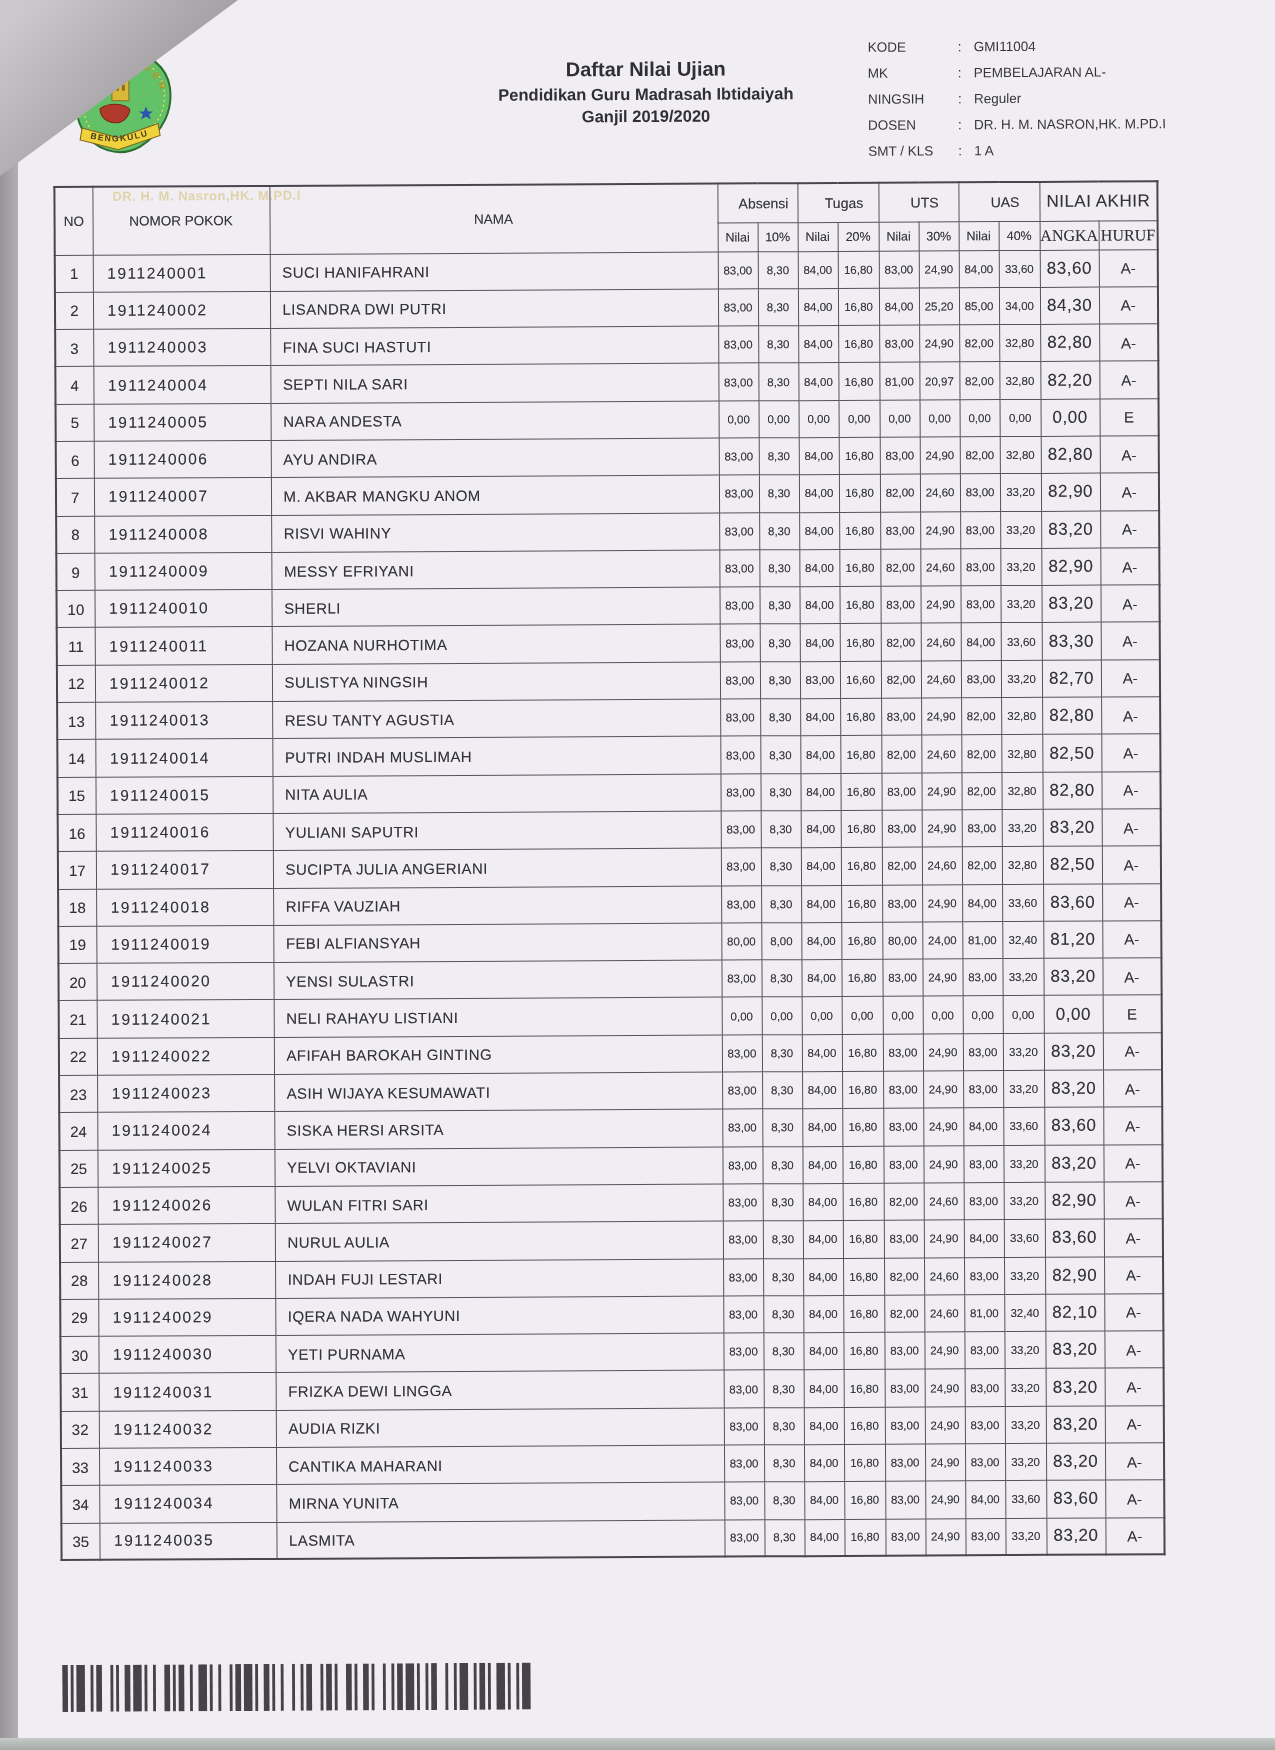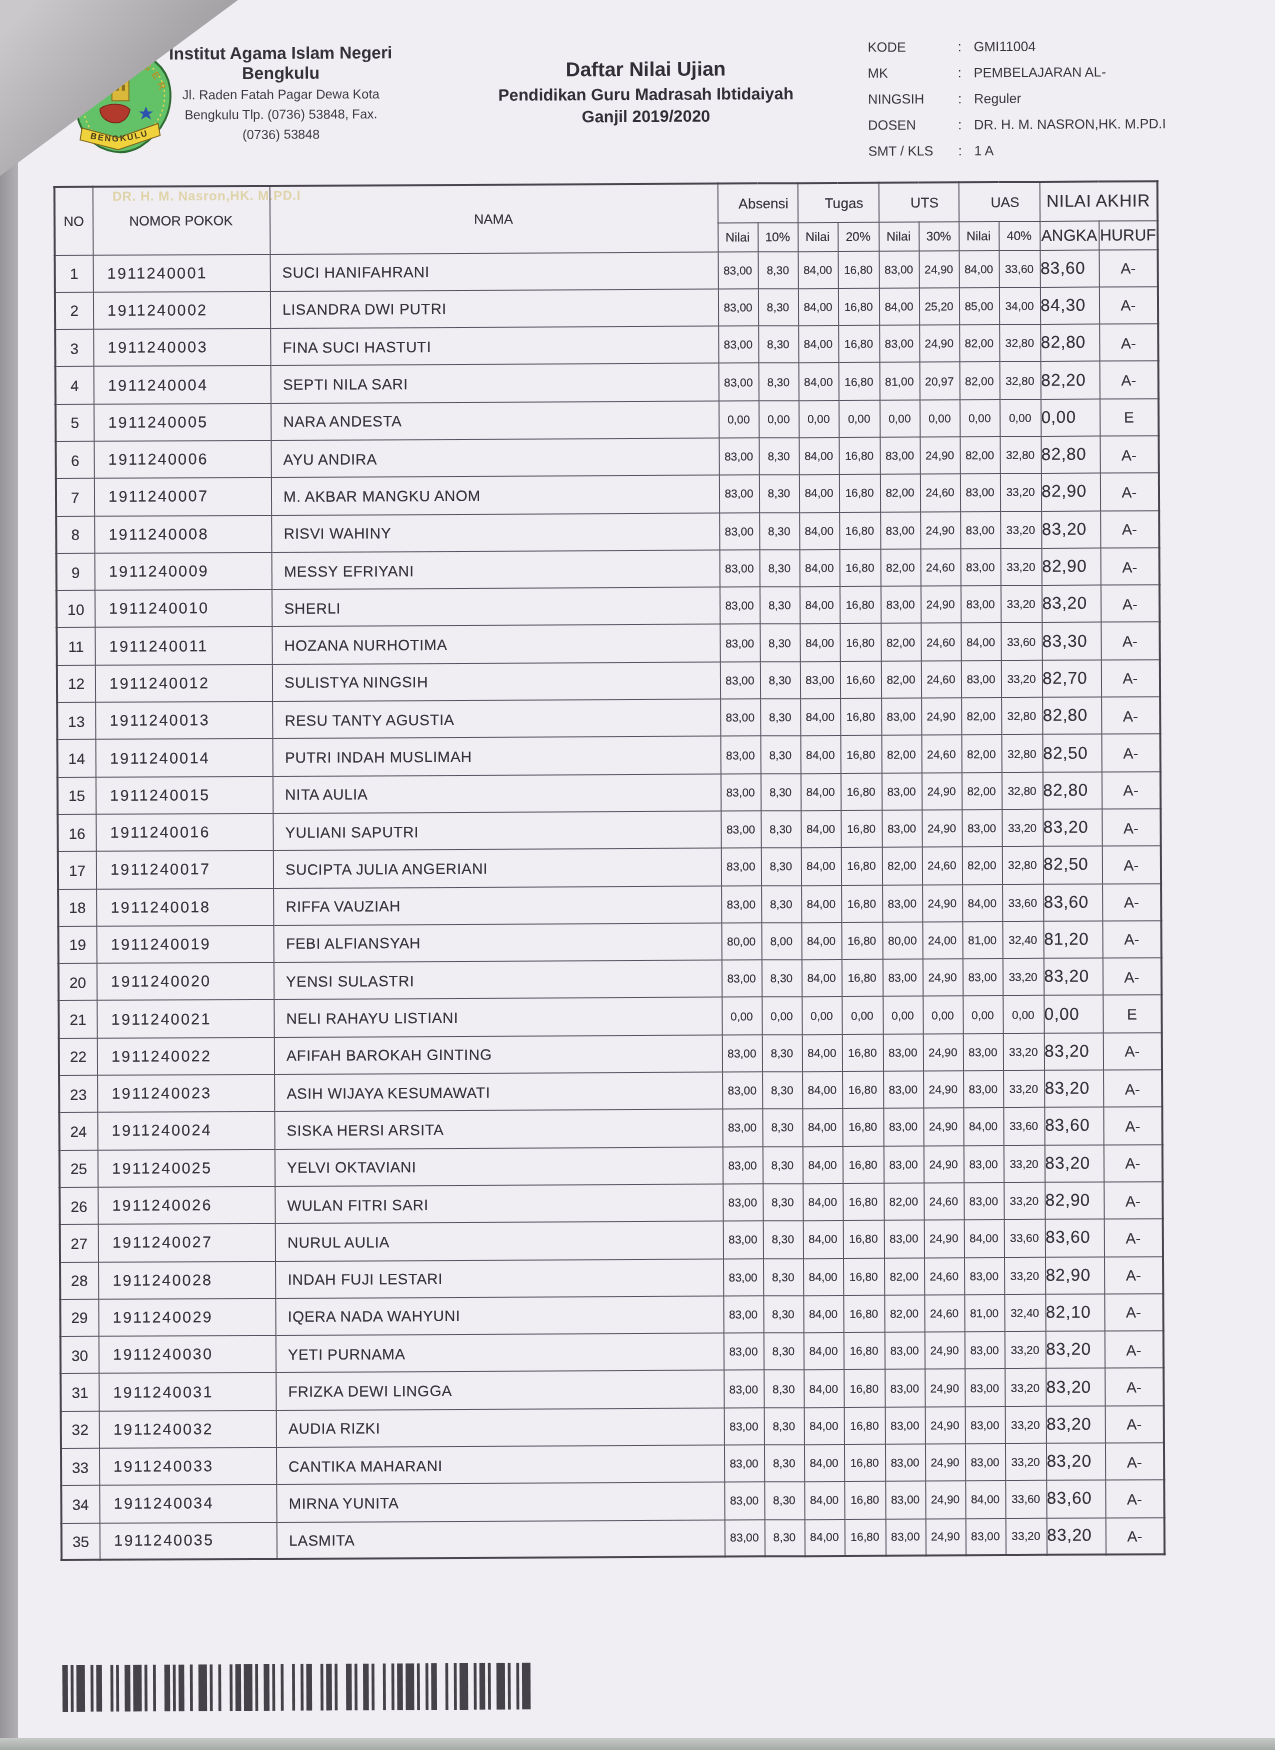--- a/index.html
+++ b/index.html
@@ -43,26 +43,26 @@
     border:2px solid #49454f; }
   .grade-table th, .grade-table td { border:1px solid #575260; overflow:hidden;
     text-shadow:0 0 .6px rgba(70,65,85,.45); }
   .grade-table thead tr:first-child { height:39px; }
   .grade-table thead tr:last-child { height:29px; }
   .grade-table tbody td { height:37.3px; }
   .h-main { font-size:13.5px; font-weight:normal; text-align:center; }
   .h-group { font-size:14px; font-weight:normal; text-align:center;padding-left:12px; }
   .h-sub { font-size:12.5px; font-weight:normal; text-align:center; }
   .h-final { font-size:17px; font-weight:normal; text-align:center; letter-spacing:.5px;margin-left:16px; }
-  .h-angka { font-size:16px; font-weight:normal; text-align:center; }
+  .h-angka { font-size:16px; font-weight:normal; text-align:center;font-family:Liberation Serif, serif; }
   .c-no { font-size:15px; text-align:center; }
   .c-npm { font-size:15.5px; text-align:left; padding-left:14px; letter-spacing:1.5px; }
   .c-nama { font-size:15px; text-align:left; padding-left:12px; letter-spacing:.4px; }
   .c-num { font-size:11.5px; text-align:center; }
-  .c-angka { font-size:17px; text-align:left; letter-spacing:.5px; }
+  .c-angka { font-size:17px; text-align:center; letter-spacing:.5px; }
   .c-huruf { font-size:15px; text-align:center; }
 
   .barcode { position:absolute; left:58px; top:1662px; width:474px; height:47px; }
 </style>
 </head>
 <body>
 
 <div class="canvas">
   <div class="paper">
     <div class="paper-inner">
@@ -82,27 +82,20 @@
         <text font-size="10" font-weight="bold" fill="#b2952c" letter-spacing="4">
           <textPath href="#arcN" startOffset="18">NEGERI</textPath>
         </text>
         <path d="M14 81 L50 91 L90 77 L92 89 L50 103 L12 93 Z" fill="#f0d23c" stroke="#7a611e" stroke-width="1"></path>
         <path id="arcB" d="M18 90 Q50 101 88 86" fill="none"></path>
         <text font-size="8.5" font-weight="bold" fill="#45391b" letter-spacing="1.5">
           <textPath href="#arcB" startOffset="4">BENGKULU</textPath>
         </text>
       </svg>
 
-      <div class="inst">
-        <div class="inst-name">Institut Agama Islam Negeri</div>
-        <div class="inst-name2">Bengkulu</div>
-        <div class="inst-addr">Jl. Raden Fatah Pagar Dewa Kota</div>
-        <div class="inst-addr">Bengkulu Tlp. (0736) 53848, Fax.</div>
-        <div class="inst-addr">(0736) 53848</div>
-      </div>
 
       <div class="title-block">
         <div class="title-1">Daftar Nilai Ujian</div>
         <div class="title-2">Pendidikan Guru Madrasah Ibtidaiyah</div>
         <div class="title-3">Ganjil 2019/2020</div>
       </div>
 
       <div class="info-block">
           <div class="info-row">
             <span class="info-label">KODE</span>

